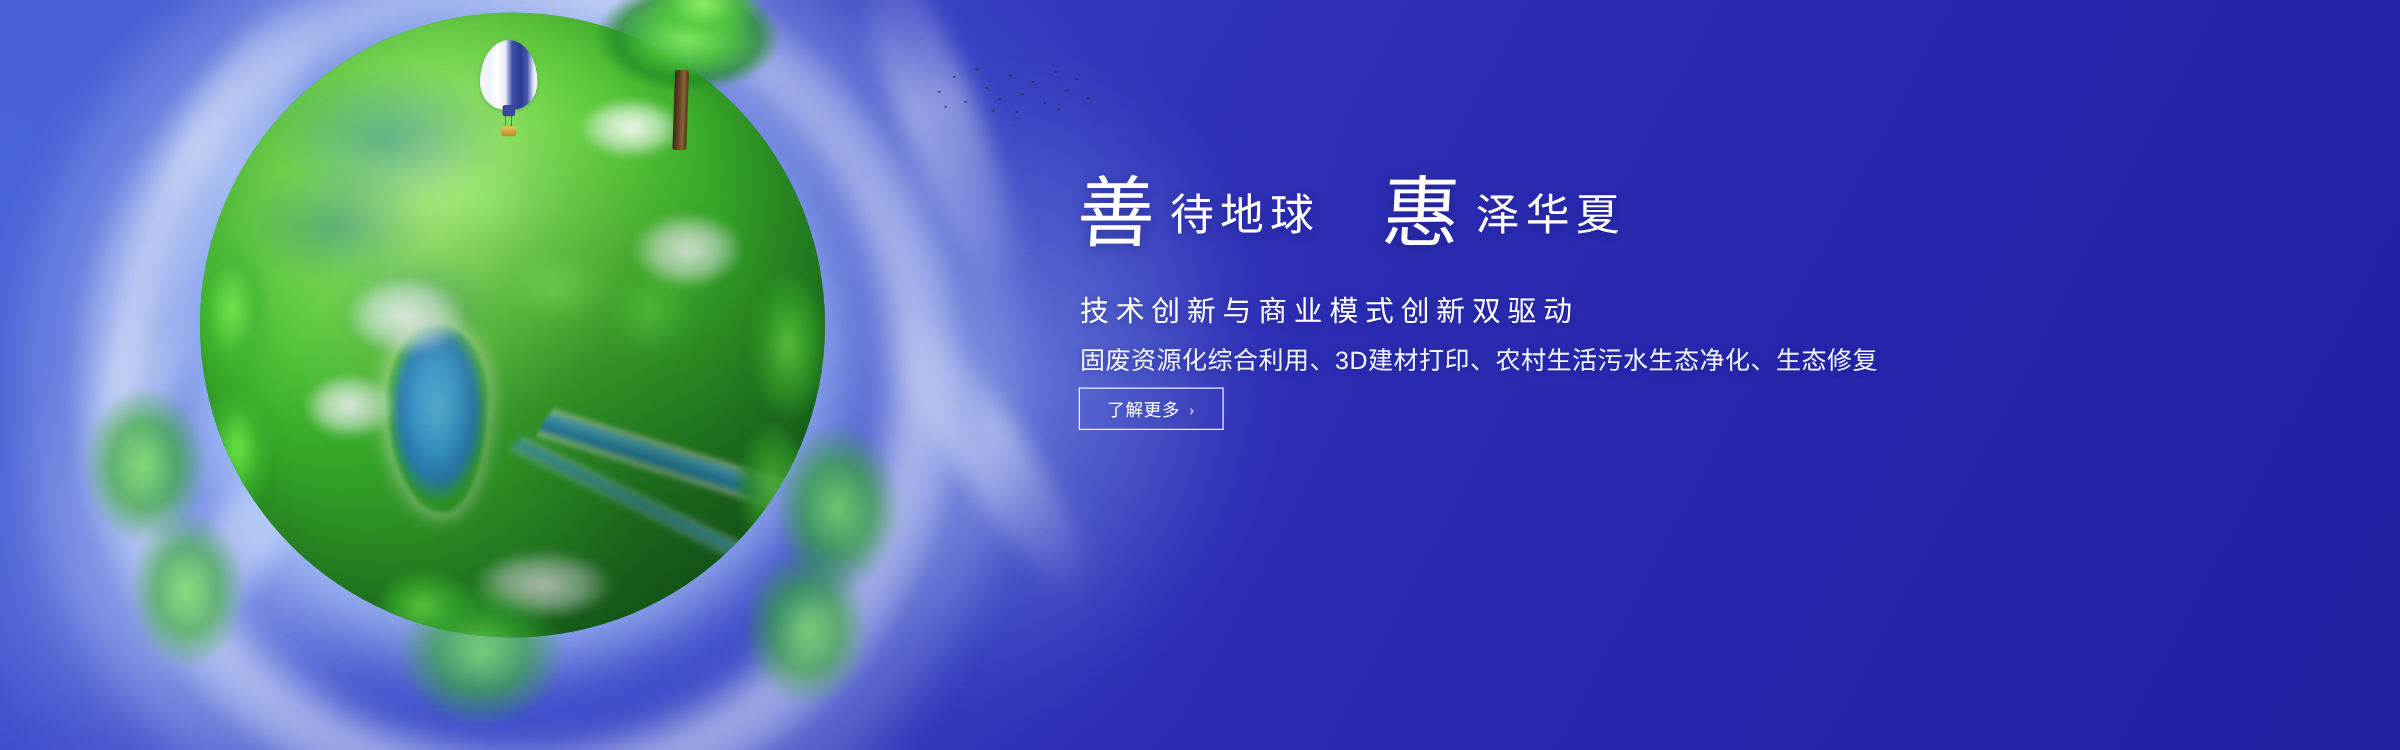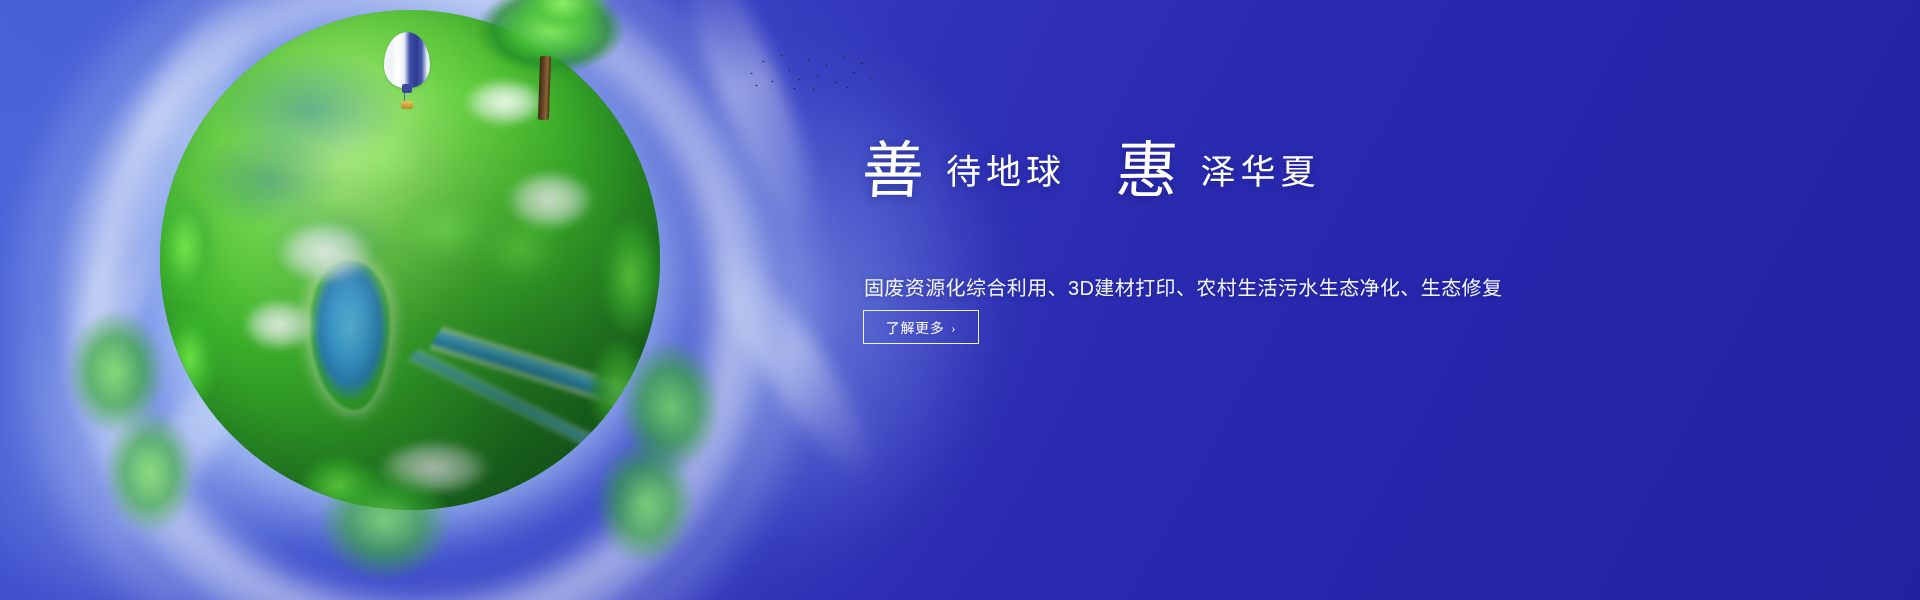--- a/index.html
+++ b/index.html
@@ -124,21 +124,21 @@
   .cal-big{
     font-family:"DejaVu Serif","Liberation Serif",serif;
     font-size:62px;line-height:1;font-weight:400;
     letter-spacing:0;vertical-align:-8px;
     text-shadow:0 2px 10px rgba(10,20,90,0.45);
     transform:skewX(-3deg);display:inline-block;
   }
   .cal-small{
     font-family:Liberation Mono, monospace;
     font-size:35px;line-height:1;font-weight:400;
-    letter-spacing:5px;margin-left:22px;
+    letter-spacing:5px;margin-left:12px;
     text-shadow:0 2px 8px rgba(10,20,90,0.40);
     display:inline-block;
   }
 
   .subtitle{position:absolute;left:2px;top:230px;
     font-size:23px;letter-spacing:5.5px;color:#ffffff;white-space:nowrap;
     text-shadow:0 1px 6px rgba(10,20,90,0.35);font-weight:400;}
 
   .desc{position:absolute;left:2px;top:272px;
     font-size:20px;letter-spacing:0.4px;color:#f2f4ff;white-space:nowrap;
@@ -244,20 +244,21 @@
 
     <div class="headline">
       <span class="phrase">
         <span class="cal-big">善</span><span class="cal-small">待地球</span>
       </span>
       <span class="phrase">
         <span class="cal-big">惠</span><span class="cal-small">泽华夏</span>
       </span>
     </div>
 
+    <div class="subtitle">技术创新与商业模式创新双驱动</div>
 
     <div class="desc">固废资源化综合利用、3D建材打印、农村生活污水生态净化、生态修复</div>
 
     <div class="more-btn">
       <span>了解更多</span>
       <span class="chev">›</span>
     </div>
 
   </div>
 </div>

